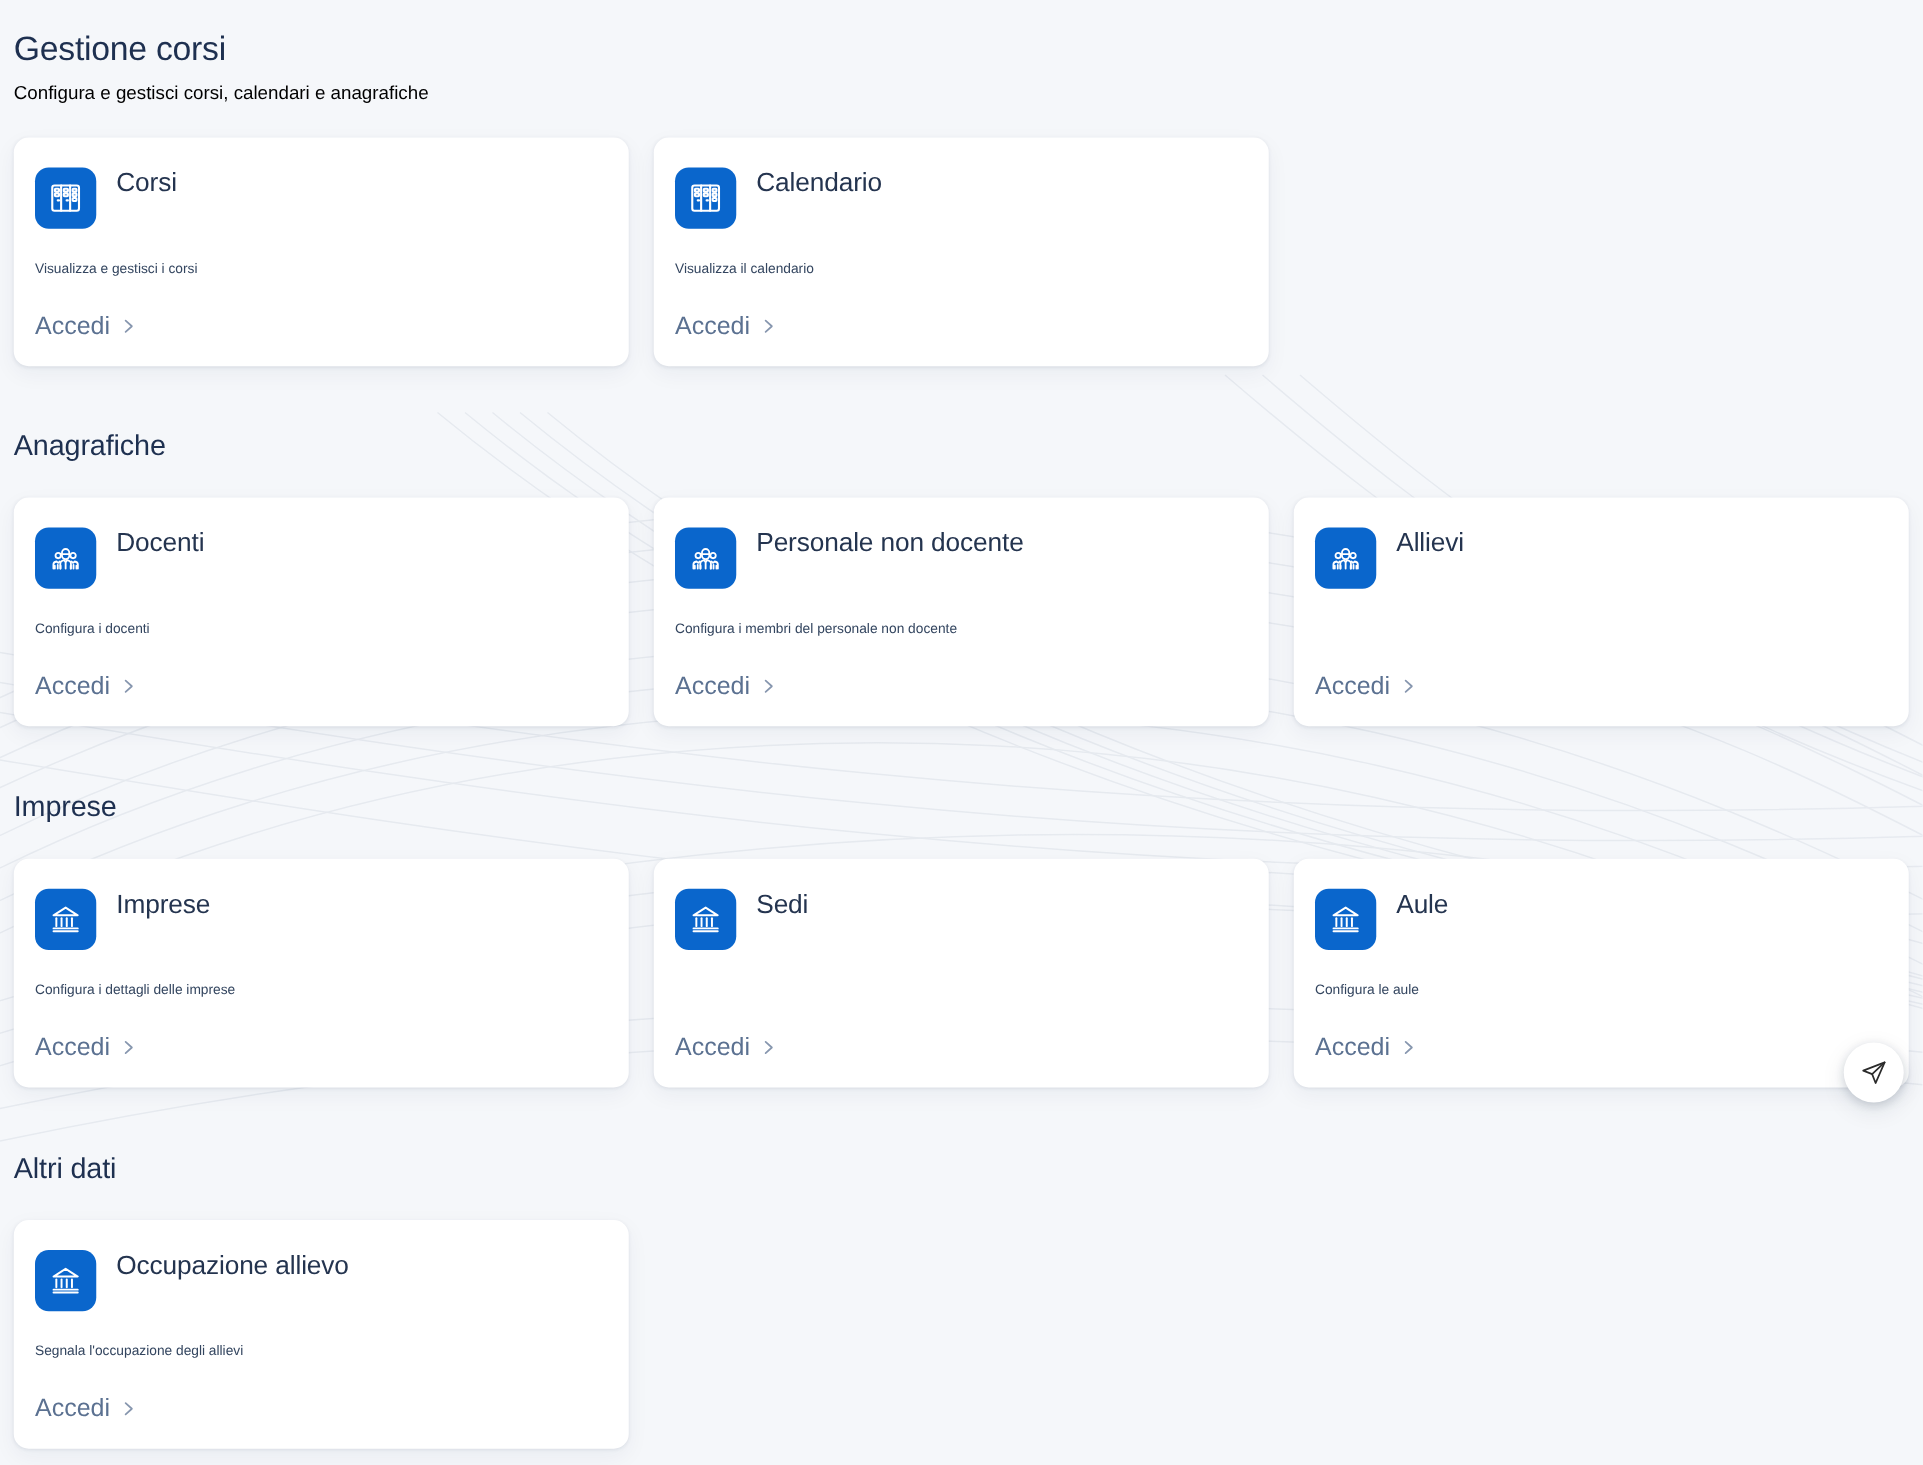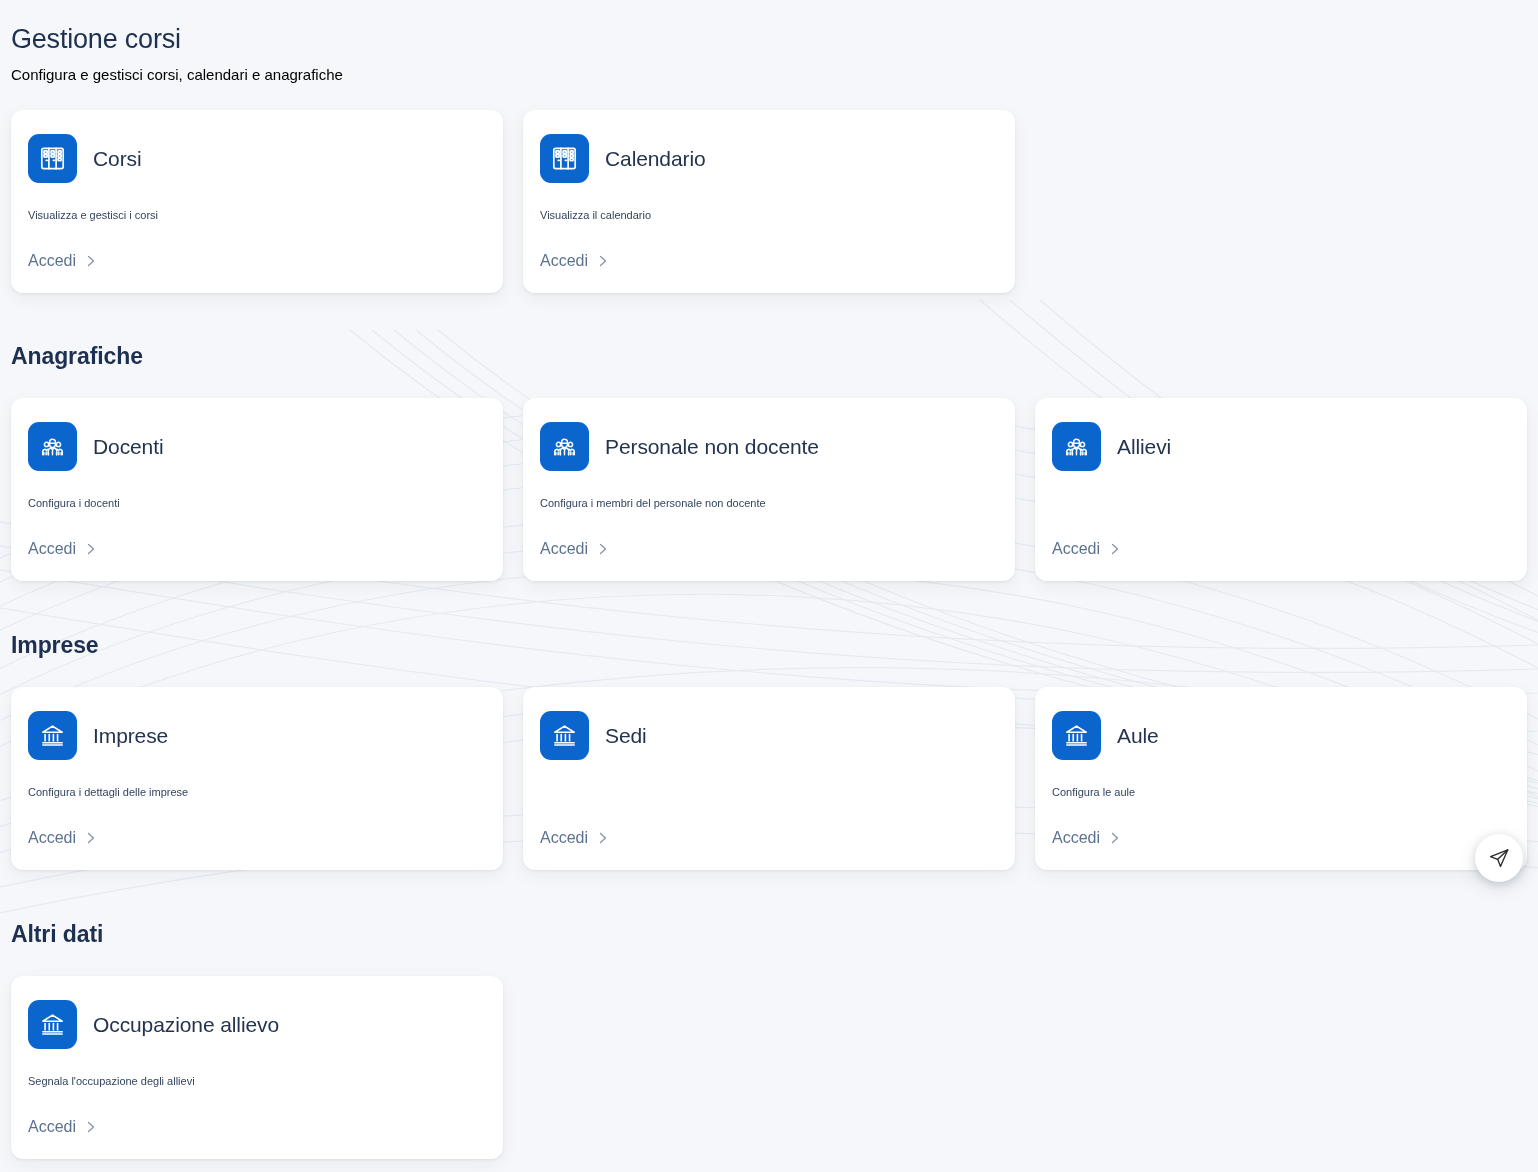--- a/index.html
+++ b/index.html
@@ -44,21 +44,21 @@
     font-weight: 400;
     color: #000000;
     margin: 9px 0 0 0;
     line-height: 20px;
   }
 
   
   .section { margin-top: 0; }
   .section-title {
     font-size: 23px;
-    font-weight: 700;
+    font-weight: 400;
     color: #1e3050;
     margin: 0;
     line-height: 30px;
     letter-spacing: -0.1px;
   }
   .section-grid {
     display: grid;
     grid-template-columns: repeat(3, 1fr);
     column-gap: 20px;
     row-gap: 20px;
@@ -70,21 +70,20 @@
     border-radius: 12px;
     box-shadow: 0 1px 3px rgba(24, 40, 72, 0.08), 0 6px 18px rgba(24, 40, 72, 0.05);
     padding: 24px 17px 22px 17px;
     min-height: 174px;
     display: flex;
     flex-direction: column;
     cursor: pointer;
   }
   .card-head {
     display: flex;
-    align-items: center;
     gap: 16px;
   }
   .card-icon {
     width: 49px; height: 49px;
     border-radius: 11px;
     background: #0a66cc;
     display: flex;
     align-items: center;
     justify-content: center;
     flex: 0 0 49px;
@@ -103,21 +102,21 @@
     color: #33455f;
     margin-top: 23px;
     line-height: 19px;
   }
   .card-link {
     margin-top: auto;
     padding-top: 26px;
     display: flex;
     align-items: center;
     gap: 9px;
-    font-size: 16px;
+    font-size: 20px;
     color: #5b7191;
     line-height: 20px;
   }
   .card-link .chev { display: block; opacity: 0.9; }
 
   
   .row-courses { margin-top: 25px; }
   .sec-anagrafiche { margin-top: 48px; }
   .sec-imprese { margin-top: 49px; }
   .sec-altri { margin-top: 49px; }

